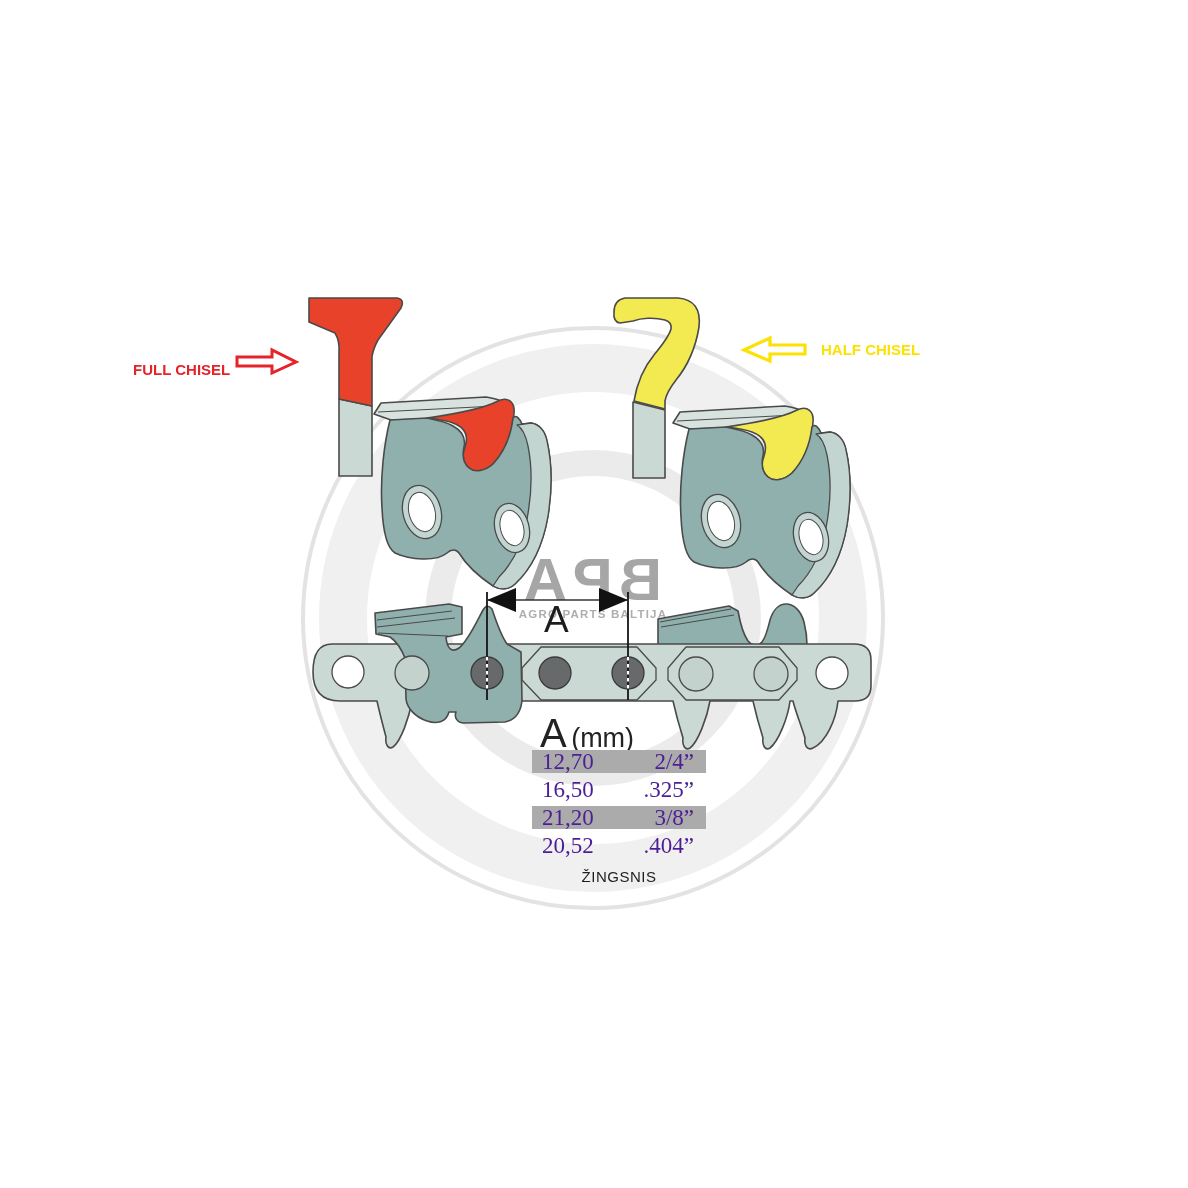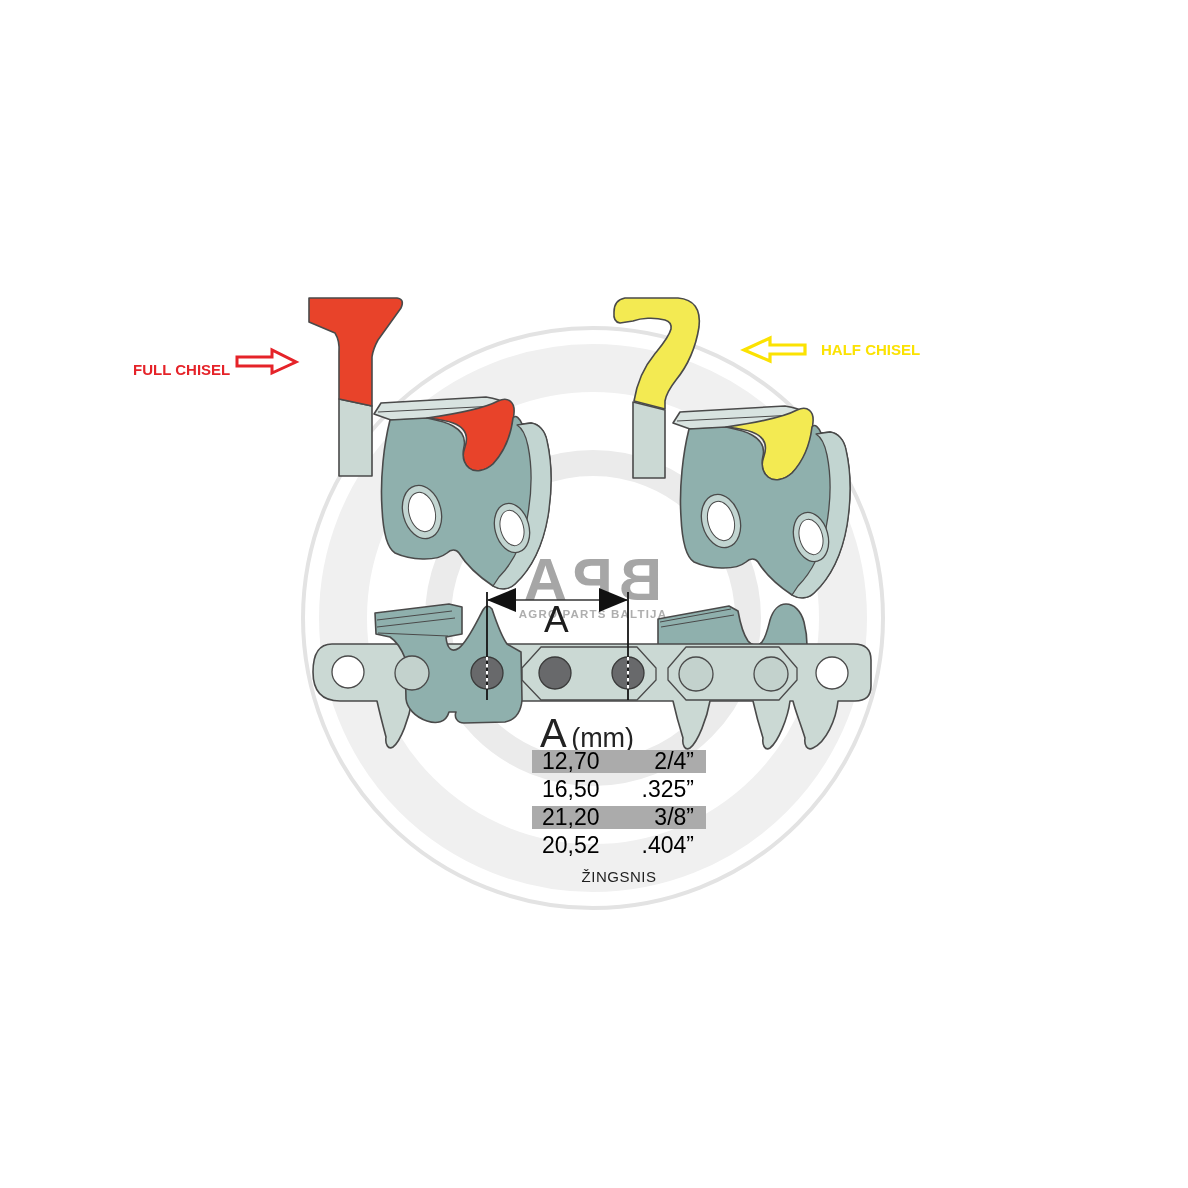--- a/index.html
+++ b/index.html
@@ -24,21 +24,21 @@
   
   .chisel-label{font-size:15px;font-weight:bold;white-space:nowrap;}
   .full-chisel{left:133px;top:361px;color:var(--red-label,#e52329);}
   .half-chisel{left:821px;top:341px;color:var(--yellow-label,#fbe80b);text-align:right;}
   
   .dim-a{left:544px;top:601px;font-size:37px;color:#1d1d1d;line-height:1;}
   
   .pitch-header{left:540px;top:711px;color:#232323;white-space:nowrap;}
   .pitch-header .hdr-A{font-size:40px;}
   .pitch-header .hdr-unit{font-size:27px;margin-top:16px;}
-  .pitch-table{left:532px;top:750px;width:174px;color:#000000;}
+  .pitch-table{left:532px;top:750px;width:174px;color:#4c1d95;font-family:Liberation Serif, serif;}
   .pitch-row{
     display:flex;justify-content:space-between;align-items:center;
     height:23px;margin-bottom:5px;padding:0 12px 0 10px;
     font-size:23px;line-height:23px;white-space:nowrap;
   }
   .pitch-row:nth-child(odd){background:var(--table-band,#ababab);}
   .pitch-caption{
     left:532px;top:868px;width:174px;text-align:center;
     font-size:15px;font-weight:normal;color:#1e1e1e;letter-spacing:.5px;
   }

